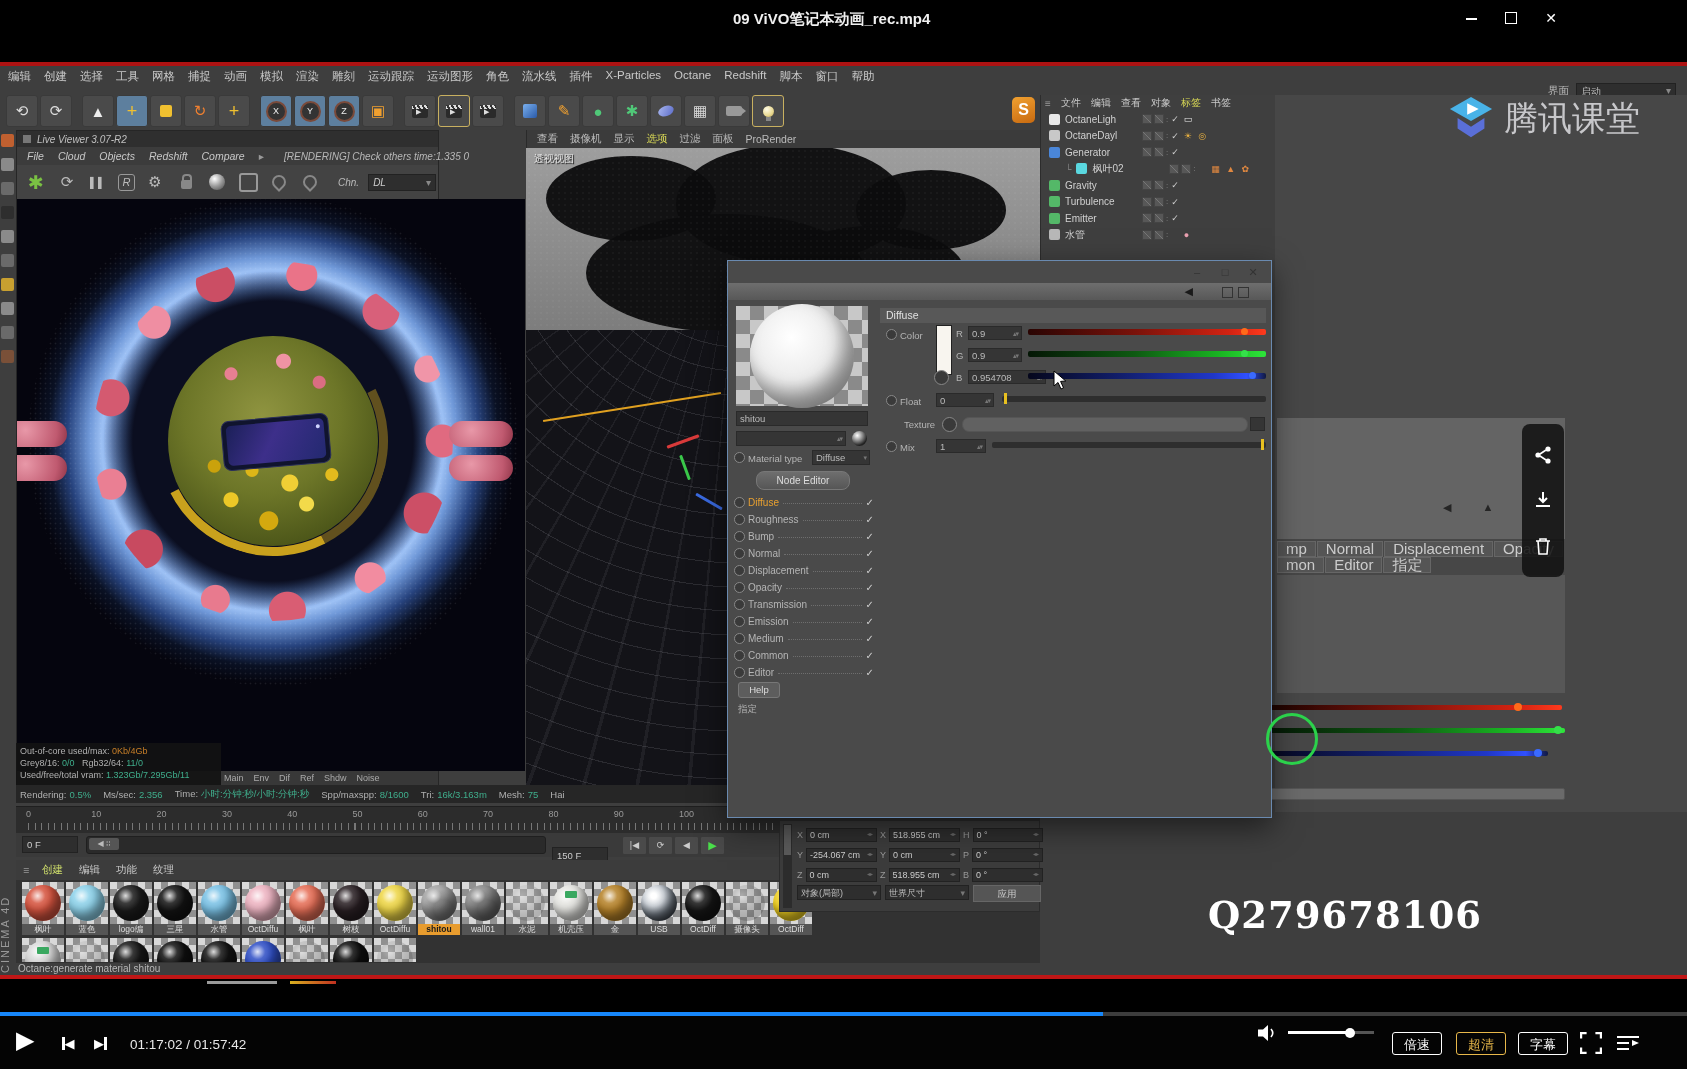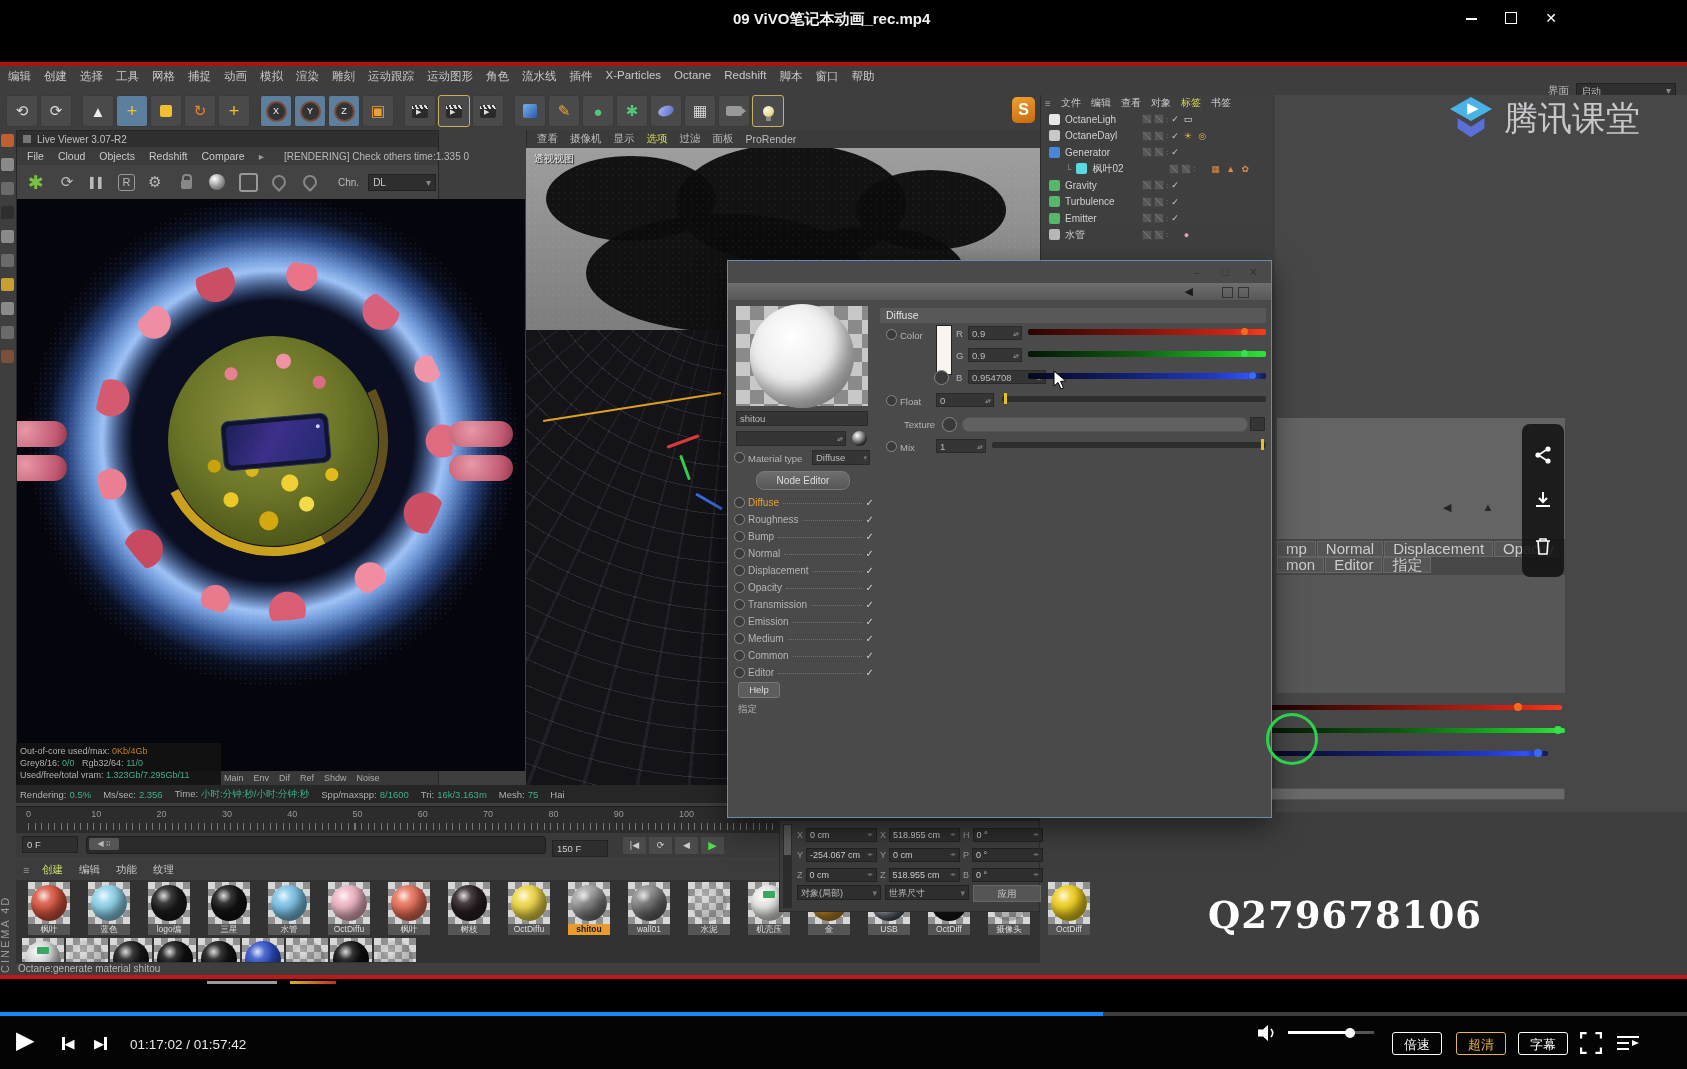--- a/index.html
+++ b/index.html
@@ -40,21 +40,21 @@
     background:repeating-linear-gradient(60deg,#ddd 0 2px,#333 2px 4px);}
   .clap::after{content:"▶";position:absolute;left:4px;top:3px;font-size:7px;color:#ddd;}
   .octane-s{left:1012px;top:97px;width:23px;height:26px;background:linear-gradient(160deg,#f0a030,#c86a10);
     border-radius:5px;color:#fff;font-weight:bold;font-size:16px;text-align:center;line-height:26px;}
   
   .lstrip{left:1px;top:134px;width:15px;display:flex;flex-direction:column;gap:11px;}
   .lstrip i{width:13px;height:13px;border-radius:2px;display:block;}
   .brand-vert{left:-1px;top:828px;height:145px;writing-mode:vertical-rl;transform:rotate(180deg);
     font-size:11px;letter-spacing:2px;color:#9a9a9a;}
   
-  .lv{left:16px;top:130px;width:423px;height:672px;background:#383838;border:1px solid #262626;box-sizing:border-box;}
+  .lv{left:16px;top:130px;width:423px;height:672px;background:#383838;border:1px solid #262626;box-sizing:border-box;font-style:italic;}
   .lv-title{height:16px;background:#2f2f2f;font-size:10px;color:#c0c0c0;display:flex;align-items:center;padding-left:6px;gap:6px;}
   .lv-menu{height:18px;background:#3c3c3c;display:flex;align-items:center;gap:14px;font-size:10.5px;color:#c8c8c8;padding-left:10px;}
   .lv-menu .rend{color:#b8b8b8;font-size:10px;margin-left:6px;white-space:nowrap;}
   .lv-tools{height:34px;background:#434343;display:flex;align-items:center;gap:9px;padding-left:8px;font-size:15px;color:#bbb;}
   .lv-tools .ic{width:22px;height:22px;display:flex;align-items:center;justify-content:center;}
   .lv-flower{color:#7ac143;font-size:19px;}
   .lv-sphere{width:16px;height:16px;border-radius:50%;background:radial-gradient(circle at 35% 30%,#fff,#999 50%,#444);}
   .lv-frame{width:15px;height:15px;border:2px solid #999;border-radius:3px;}
   .lv-lock{width:11px;height:9px;background:#888;border-radius:2px;position:relative;margin-top:5px;}
   .lv-lock::before{content:"";position:absolute;left:1.5px;top:-6px;width:6px;height:6px;border:2px solid #888;border-bottom:none;border-radius:4px 4px 0 0;}
@@ -216,21 +216,21 @@
   .fslider{position:absolute;left:70px;top:3px;width:458px;height:16px;background:#2a2a2a;border:1px solid #1f1f1f;border-radius:3px;}
   .fslider .handle{position:absolute;left:2px;top:1px;width:30px;height:12px;background:#555;border-radius:2px;color:#bbb;font-size:8px;text-align:center;line-height:12px;}
   .tbtn{position:absolute;top:3px;width:23px;height:17px;background:#4a4a4a;border:1px solid #3a3a3a;border-radius:2px;
     color:#ccc;font-size:9px;text-align:center;line-height:17px;}
   .tbtn.green{color:#4be04b;font-size:11px;}
   
   .mm-menu{left:16px;top:860px;width:1024px;height:20px;background:#3c3c3c;display:flex;gap:16px;align-items:center;font-size:10.5px;color:#c8c8c8;padding-left:26px;box-sizing:border-box;position:absolute;}
   .mm-menu::before{content:"≡";position:absolute;left:7px;color:#999;}
   .mm-menu .active{color:#cddc6a;}
   .mm-bg{left:16px;top:880px;width:1024px;height:83px;background:#323232;}
-  .swatches{left:28px;top:882px;display:flex;gap:18px;}
+  .swatches{left:22px;top:882px;display:flex;gap:2px;}
   .swatches2{left:22px;top:938px;display:flex;gap:2px;height:24px;overflow:hidden;}
   .swatch{width:42px;flex:none;}
   .ballwrap{display:block;width:42px;height:42px;position:relative;overflow:hidden;
     background-color:#d8d8d8;
     background-image:linear-gradient(45deg,#909090 25%,transparent 25%,transparent 75%,#909090 75%),
                      linear-gradient(45deg,#909090 25%,transparent 25%,transparent 75%,#909090 75%);
     background-size:14px 14px;background-position:0 0,7px 7px;}
   .ball{position:absolute;left:3px;top:3px;width:36px;height:36px;border-radius:50%;background-color:var(--ball,#888);
     background-image:radial-gradient(circle at 35% 30%,rgba(255,255,255,.85) 0%,rgba(255,255,255,.15) 22%,rgba(255,255,255,0) 45%);
     box-shadow:inset -6px -8px 10px rgba(0,0,0,.5);}
@@ -859,21 +859,21 @@
       <span>140</span>
       <span>150</span>
     </div>
   <div class="ruler-marks"></div>
 </div>
 <div class="abs framerow">
   <span class="fbox" style="left:6px;top:3px;width:56px;height:17px;">0 F</span>
   <div class="fslider">
       <span class="handle">◀ ⁞⁞</span>
     </div>
-  <span class="fbox" style="left:536px;top:7px;width:56px;height:17px;">150 F</span>
+  <span class="fbox" style="left:536px;top:14px;width:56px;height:17px;">150 F</span>
   <span class="tbtn" style="left:606px;">|◀</span>
   <span class="tbtn" style="left:632px;">⟳</span>
   <span class="tbtn" style="left:658px;">◀</span>
   <span class="tbtn green" style="left:684px;">▶</span>
 </div>
 
 <div class="mm-menu">
 
 <span class="active">创建</span>
     <span>编辑</span>

